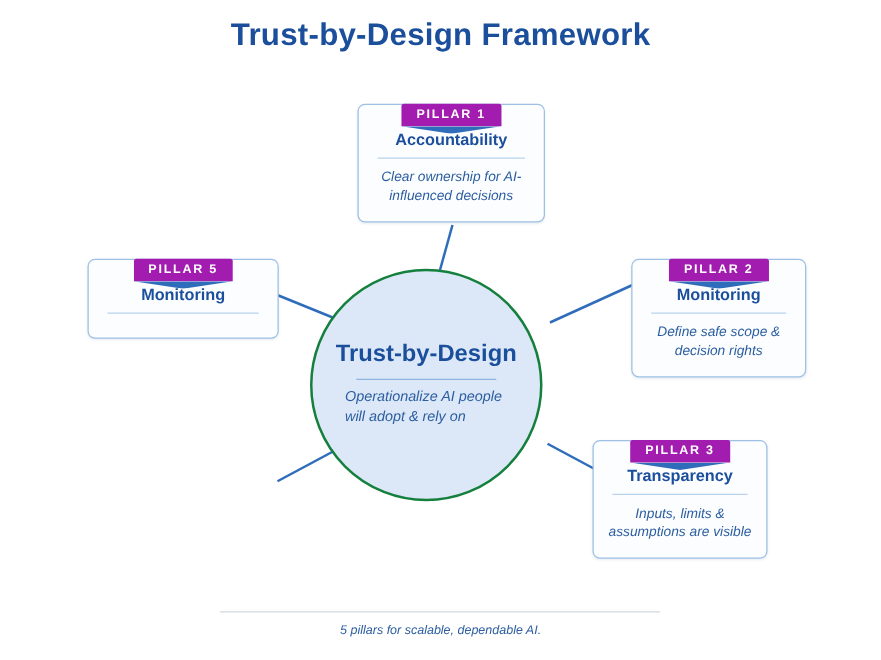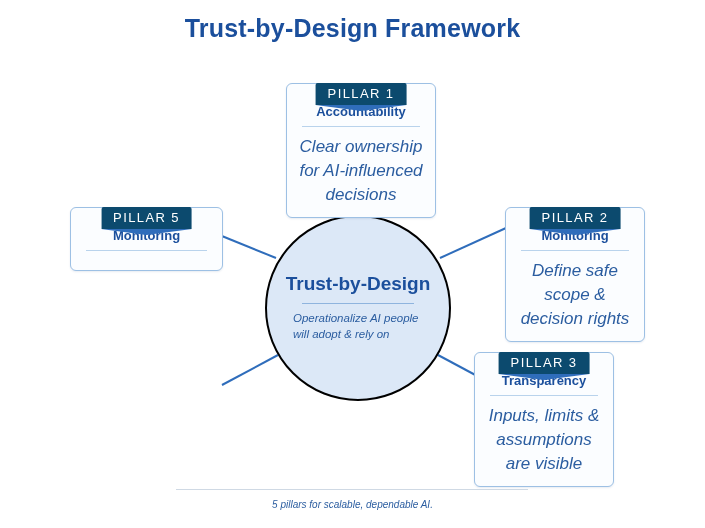--- a/index.html
+++ b/index.html
@@ -34,27 +34,27 @@
   }
   svg.lines {
     position: absolute;
     left: 0; top: 0;
     width: 705px; height: 528px;
     pointer-events: none;
   }
   
   .hub {
     position: absolute;
-    left: 265px;
+    left: 248px;
     top: 215px;
     width: 186px;
     height: 186px;
     border-radius: 50%;
     background: #dce8f7;
-    border: 2px solid #000000;
+    border: 2px solid #15803d;
     box-sizing: border-box;
     display: flex;
     flex-direction: column;
     align-items: center;
     justify-content: center;
   }
   .hub-title {
     font-size: 19px;
     font-weight: bold;
     color: #1b4f9c;
@@ -83,24 +83,24 @@
     border-radius: 6px;
     box-sizing: border-box;
     padding: 16px 9px 11px 9px;
     box-shadow: 0 1px 2px rgba(30,70,130,0.10);
   }
   .ribbon {
     position: absolute;
     top: -1px;
     left: 50%;
     transform: translateX(-50%);
-    background: #0c4a6e;
+    background: #a21caf;
     color: #ffffff;
-    font-size: 13px;
-    font-weight: normal;
+    font-size: 10px;
+    font-weight: bold;
     letter-spacing: 1.4px;
     padding: 3px 12px 4px 12px;
     white-space: nowrap;
     border-radius: 2px 2px 0 0;
   }
   .ribbon::after {
     content: "";
     position: absolute;
     left: 0;
     right: 0;
@@ -116,21 +116,21 @@
     text-align: center;
     margin-top: 4px;
     margin-bottom: 7px;
   }
   .card-rule {
     height: 1px;
     background: #b9d3ec;
     margin: 0 6px 8px 6px;
   }
   .card-desc {
-    font-size: 17px;
+    font-size: 11px;
     font-style: italic;
     color: #2b5da0;
     text-align: center;
     line-height: 1.4;
   }
   
   .card-p1 { left: 286px; top: 83px;  width: 150px; }
   .card-p2 { left: 505px; top: 207px; width: 140px; }
   .card-p3 { left: 474px; top: 352px; width: 140px; }
   .card-p4 { left: 106px; top: 352px; width: 146px; }

